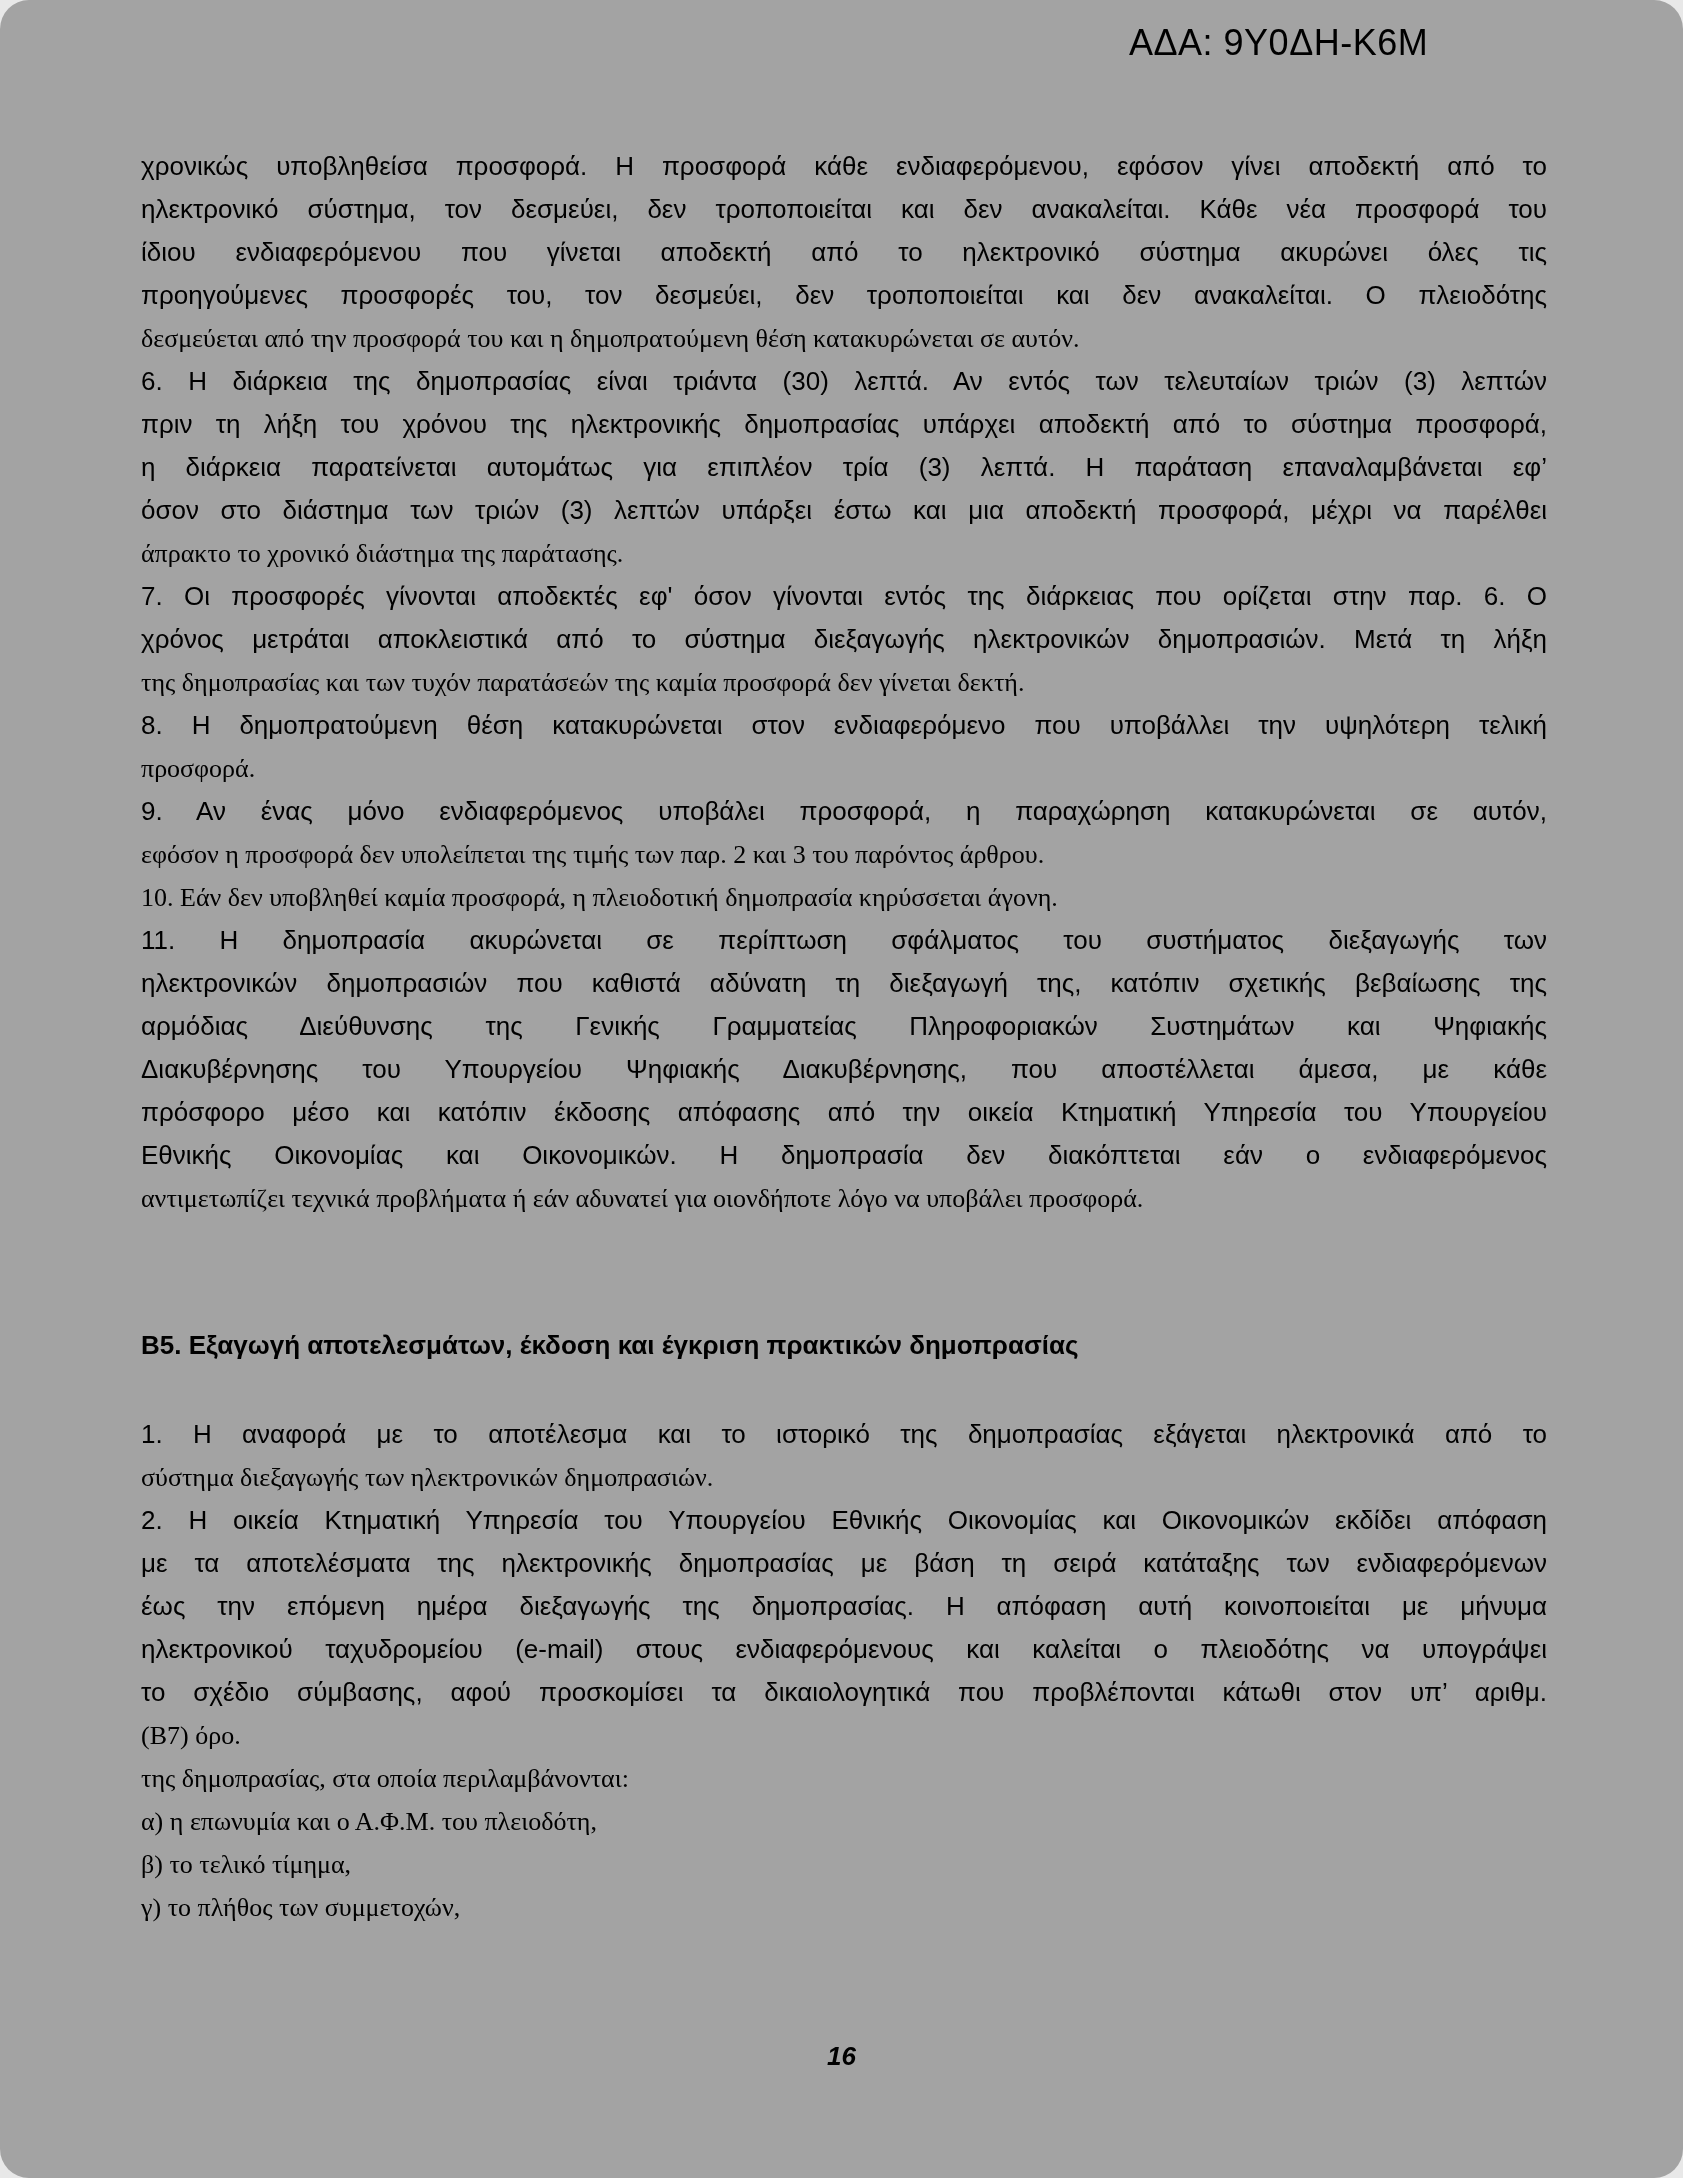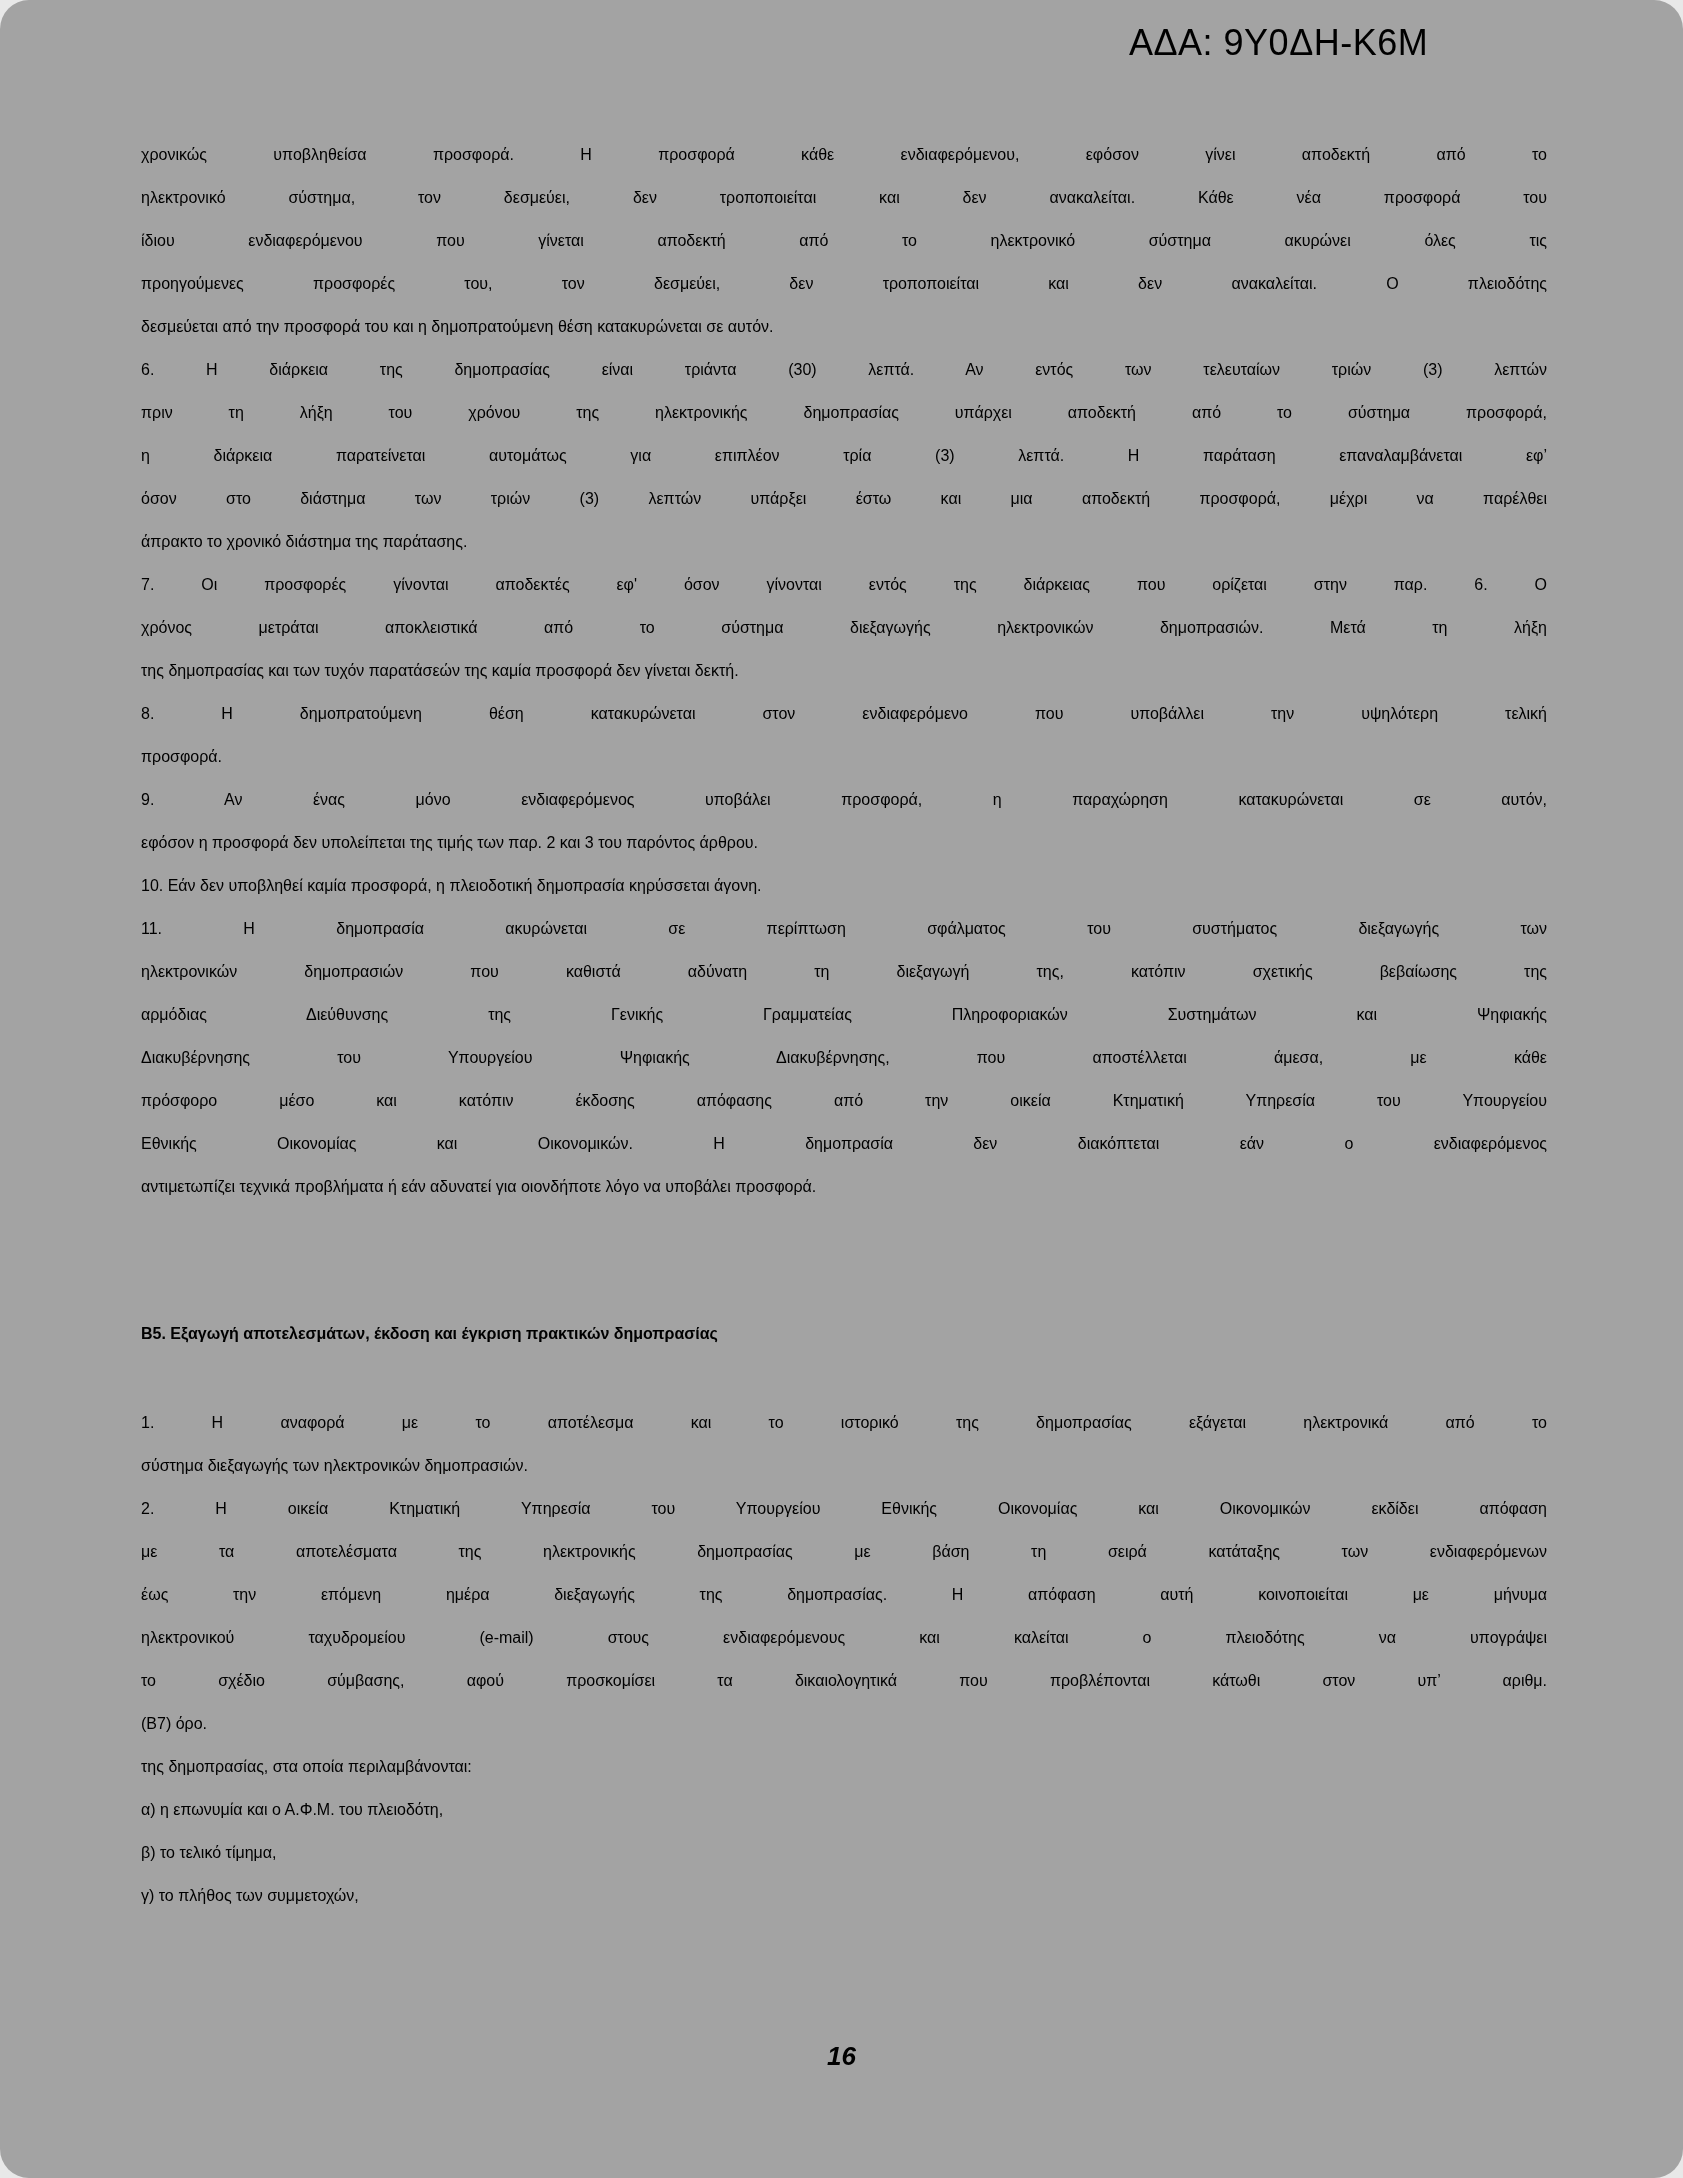--- a/index.html
+++ b/index.html
@@ -21,33 +21,34 @@
     position: absolute;
     left: 1129px;
     top: 22px;
     font-size: 36px;
     letter-spacing: 0.5px;
     white-space: nowrap;
   }
   .doc {
     position: absolute;
     left: 141px;
-    top: 133px;
+    top: 145px;
     width: 1406px;
-    font-size: 16px;
+    font-size: 26px;
     line-height: 43px;
   }
   .para { margin: 0; }
   .line {
     text-align: justify;
     text-align-last: justify;
   }
   .line-last {
     text-align: right;
     text-align-last: left;
+    font-family: Liberation Serif, serif;
   }
   .heading {
     font-weight: bold;
     text-align: left;
     line-height: 43px;
   }
   .gap { width: 100%; }
   .pageno {
     position: absolute;
     left: 0;

